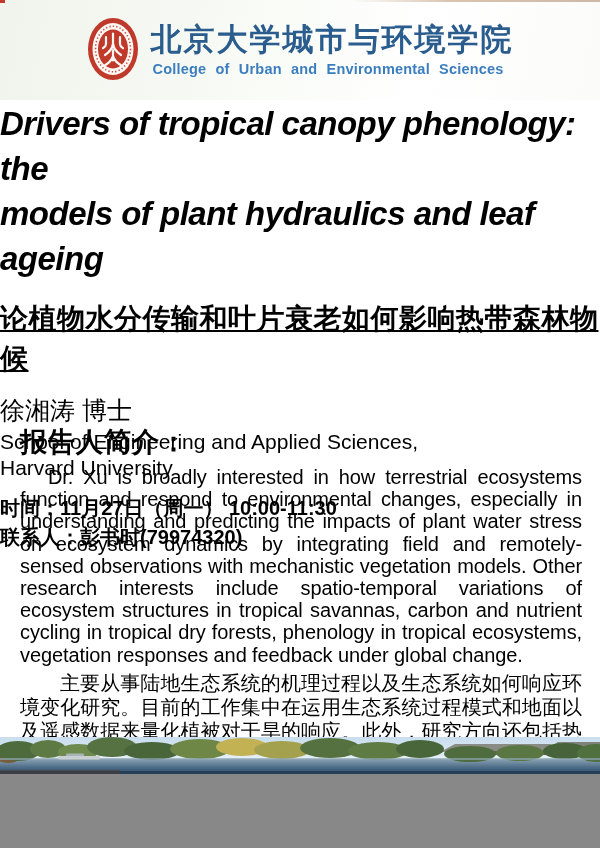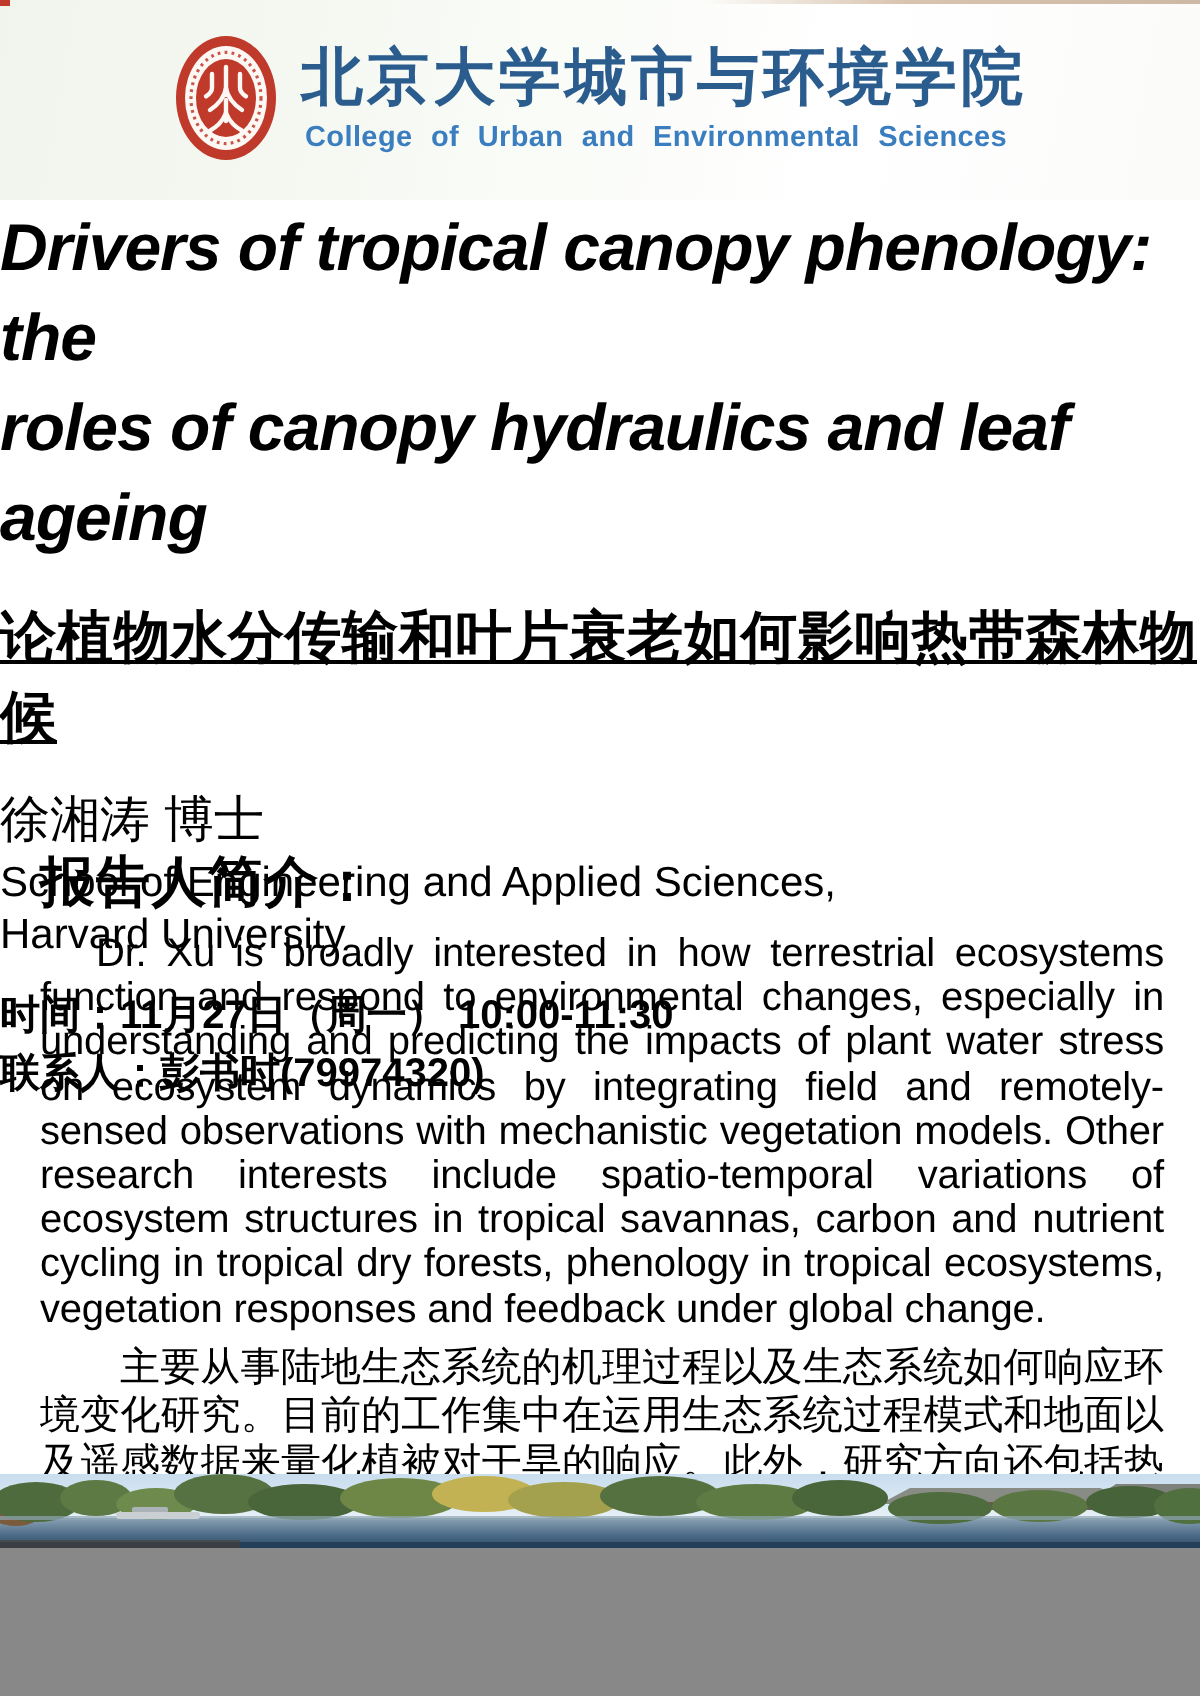--- a/index.html
+++ b/index.html
@@ -84,21 +84,21 @@
     </span>
 
     <div class="org">
       <span class="org-zh">北京大学城市与环境学院</span>
       <span class="org-en">College  of  Urban  and  Environmental  Sciences</span>
     </div>
   </div>
 
   <div class="stack">
     <div class="title-en">Drivers of tropical canopy phenology: the</div>
-    <div class="title-en">roles of canopy hydraulics and leaf ageing</div>
+    <div class="title-en">models of plant hydraulics and leaf ageing</div>
     <div class="title-zh">论植物水分传输和叶片衰老如何影响热带森林物候</div>
 
     <div class="speaker-name">徐湘涛 博士</div>
     <div class="affil first">School of Engineering and Applied Sciences,</div>
     <div class="affil">Harvard University</div>
 
     <div class="details">
       <div>时间：11月27日（周一） 10:00-11:30</div>
       <div>联系人：彭书时(79974320)</div>
     </div>

